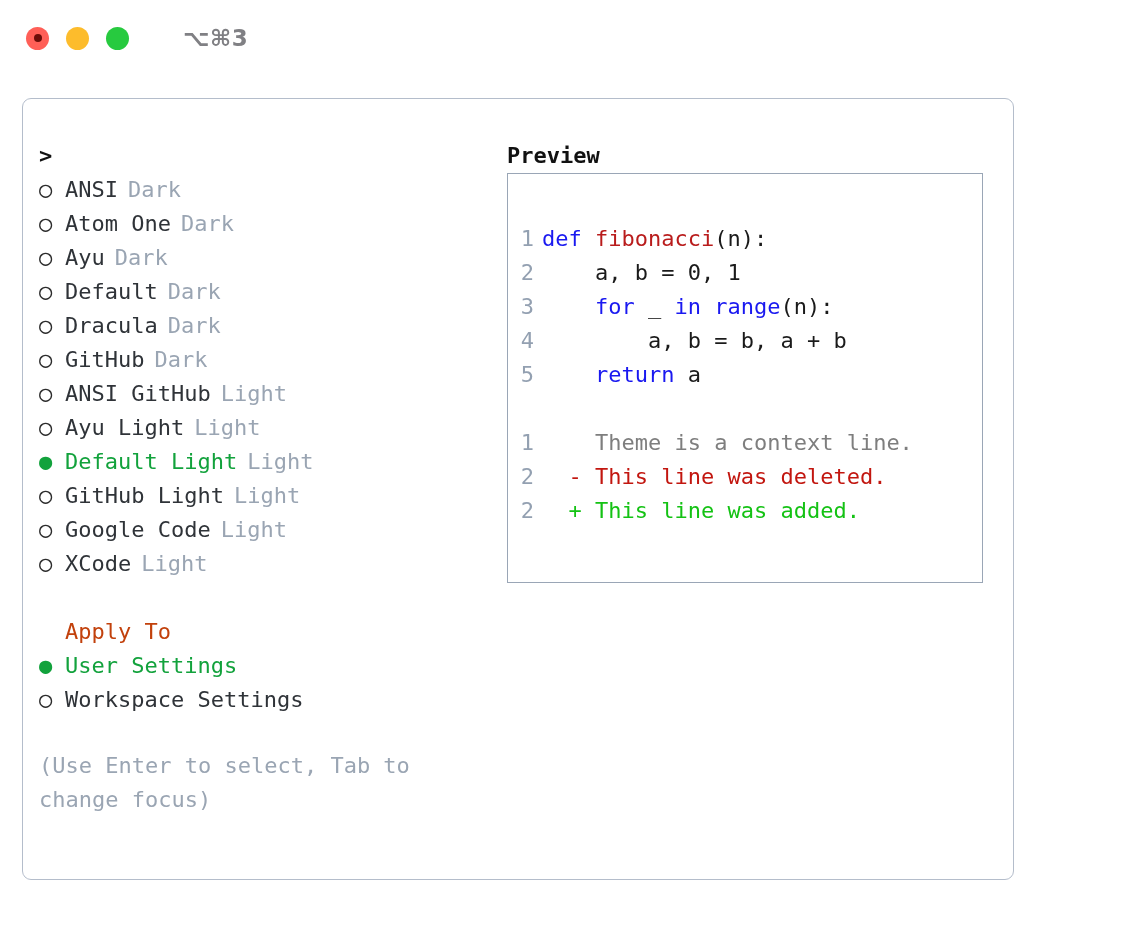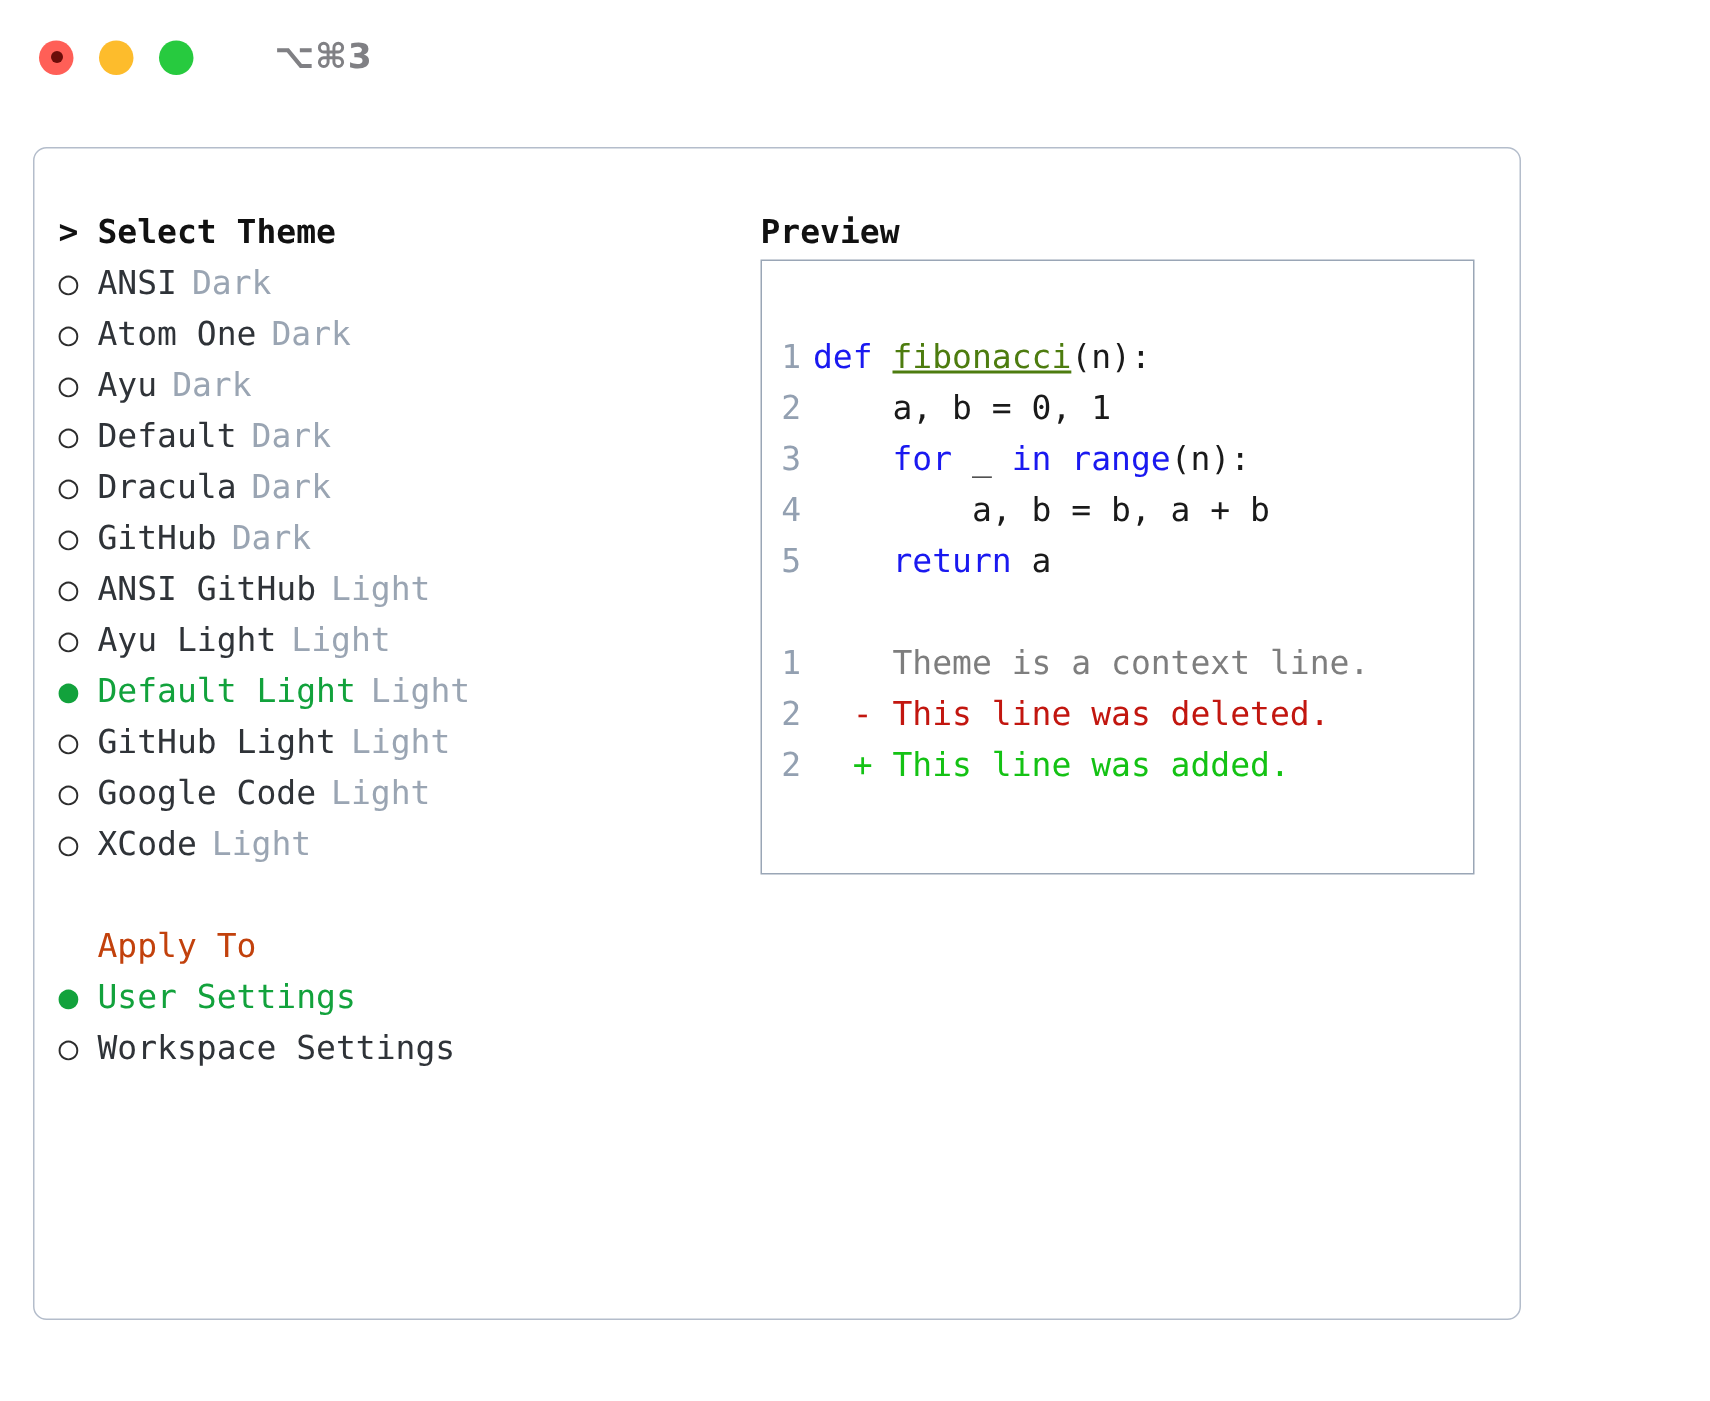--- a/index.html
+++ b/index.html
@@ -166,21 +166,21 @@
   .lineno {
     width: 34px;
     flex: 0 0 34px;
     text-align: right;
     color: #93a0b1;
     padding-right: 8px;
     box-sizing: border-box;
   }
   .code-text { color: #1a1a1a; }
   .tok-kw   { color: #1a19f0; }
-  .tok-fn   { color: #4d7c0f; text-decoration: underline; }
+  .tok-fn   { color: #b91c1c; }
   .tok-plain{ color: #1a1a1a; }
 
   .diff-gap { height: 34px; }
   .diff-context { color: #7e7e7e; }
   .diff-del     { color: #c2160f; }
   .diff-add     { color: #14c214; }
 </style>
 </head>
 <body>
 
@@ -195,21 +195,20 @@
     <div id="shortcut-label">⌥⌘3</div>
   </div>
 
   <div id="panel">
     <div id="panel-inner">
 
       <div id="left-col">
 
         <div class="row header-row">
           <span class="marker">&gt;</span>
-          <span>Select Theme</span>
         </div>
 
         <div id="theme-items">
             <div class="row"><span class="marker">○</span><span class="item-label">ANSI</span><span class="item-variant">Dark</span></div>
             <div class="row"><span class="marker">○</span><span class="item-label">Atom One</span><span class="item-variant">Dark</span></div>
             <div class="row"><span class="marker">○</span><span class="item-label">Ayu</span><span class="item-variant">Dark</span></div>
             <div class="row"><span class="marker">○</span><span class="item-label">Default</span><span class="item-variant">Dark</span></div>
             <div class="row"><span class="marker">○</span><span class="item-label">Dracula</span><span class="item-variant">Dark</span></div>
             <div class="row"><span class="marker">○</span><span class="item-label">GitHub</span><span class="item-variant">Dark</span></div>
             <div class="row"><span class="marker">○</span><span class="item-label">ANSI GitHub</span><span class="item-variant">Light</span></div>
@@ -222,20 +221,21 @@
 
         <div class="spacer-row"></div>
 
         <div class="section-title">Apply To</div>
 
         <div id="apply-items">
             <div class="row"><span class="marker selected">●</span><span class="item-label selected">User Settings</span></div>
             <div class="row"><span class="marker">○</span><span class="item-label">Workspace Settings</span></div>
           </div>
 
+        <div id="hint">(Use Enter to select, Tab to change focus)</div>
       </div>
 
       <div id="right-col">
         <div id="preview-title">Preview</div>
 
         <div id="preview-box">
           <div id="code-block">
               <div class="code-row"><span class="lineno">1</span><span class="code-text"><span class="tok-kw">def</span><span class="tok-plain"> </span><span class="tok-fn">fibonacci</span><span class="tok-plain">(n):</span></span></div>
               <div class="code-row"><span class="lineno">2</span><span class="code-text"><span class="tok-plain">    a, b = 0, 1</span></span></div>
               <div class="code-row"><span class="lineno">3</span><span class="code-text"><span class="tok-plain">    </span><span class="tok-kw">for</span><span class="tok-plain"> _ </span><span class="tok-kw">in</span><span class="tok-plain"> </span><span class="tok-kw">range</span><span class="tok-plain">(n):</span></span></div>

